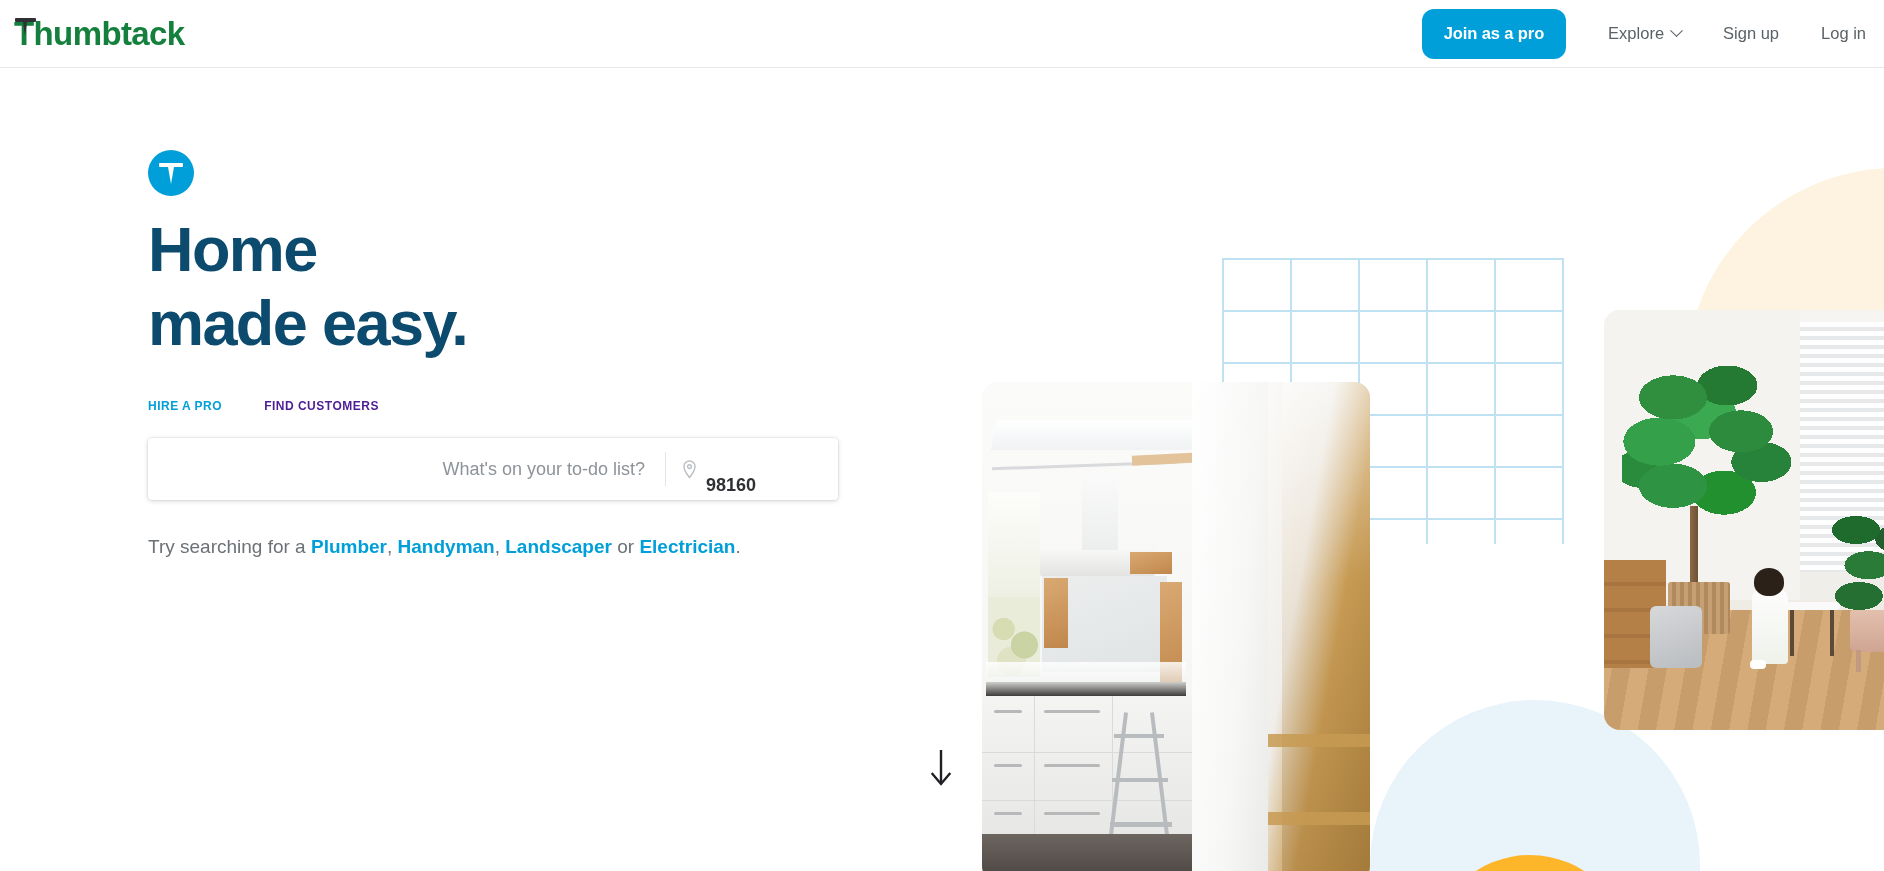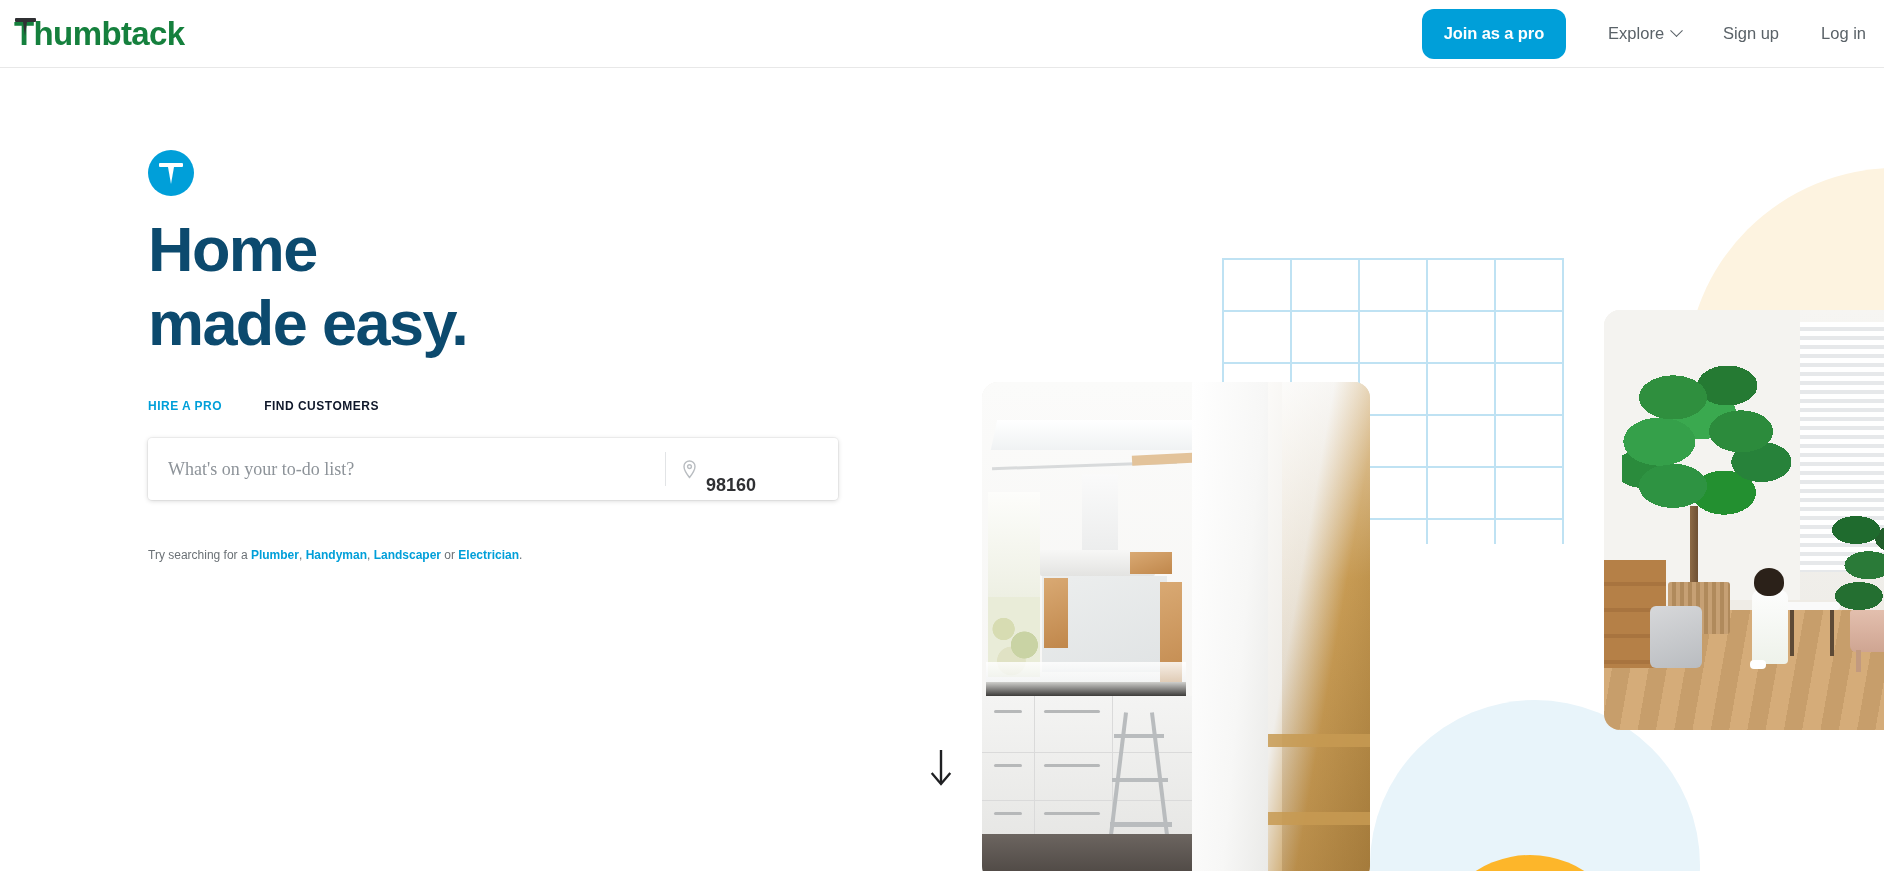--- a/index.html
+++ b/index.html
@@ -291,40 +291,41 @@
   .tabs { display: flex; margin-top: 44px; }
   .tab {
     font-size: 12px;
     font-weight: 600;
     letter-spacing: 0.5px;
     cursor: pointer;
     margin-right: 42px;
     padding-bottom: 3px;
   }
   .tab-active { color: #009fd9; }
-  .tab-idle   { color: #0f172a; }
+  .tab-idle   { color: #4c1d95; }
 
   
   .searchbar {
     margin-top: 22px;
     display: flex;
     width: 690px; height: 62px;
     background: #ffffff;
     border-radius: 4px;
     box-shadow: 0 1px 5px rgba(0,0,0,.16), 0 0 0 1px rgba(0,0,0,.04);
     overflow: hidden;
   }
   .search-q {
     flex: 1;
     border: none; outline: none;
     padding: 0 20px;
     font-size: 18px;
     color: #1d4ed8;
-    font-family: Liberation Serif, serif;
+    font-family: Liberation Sans, sans-serif;
     background: transparent;
+    text-align: right;
   }
   .search-q::placeholder { color: #8d9399; }
   .search-div { width: 1px; background: #e2e4e6; margin: 14px 0; }
   .search-zip-wrap {
     display: flex; align-items: center;
     width: 172px;
     padding-left: 16px;
   }
   .pin-icon { width: 15px; height: 19px; margin-right: 9px; flex: none; }
   .search-zip {
@@ -340,22 +341,22 @@
     width: 116px;
     background: #009fd9;
     color: #fff;
     border: none;
     font-size: 18px; font-weight: 700;
     cursor: pointer;
     font-family: "Liberation Sans", sans-serif;
   }
 
   .suggest {
-    margin-top: 48px;
-    font-size: 12px;
+    margin-top: 36px;
+    font-size: 19px;
     color: #6b7176;
   }
   .suggest a {
     color: #009fd9;
     font-weight: 700;
     text-decoration: none;
     cursor: pointer;
   }
 
   

